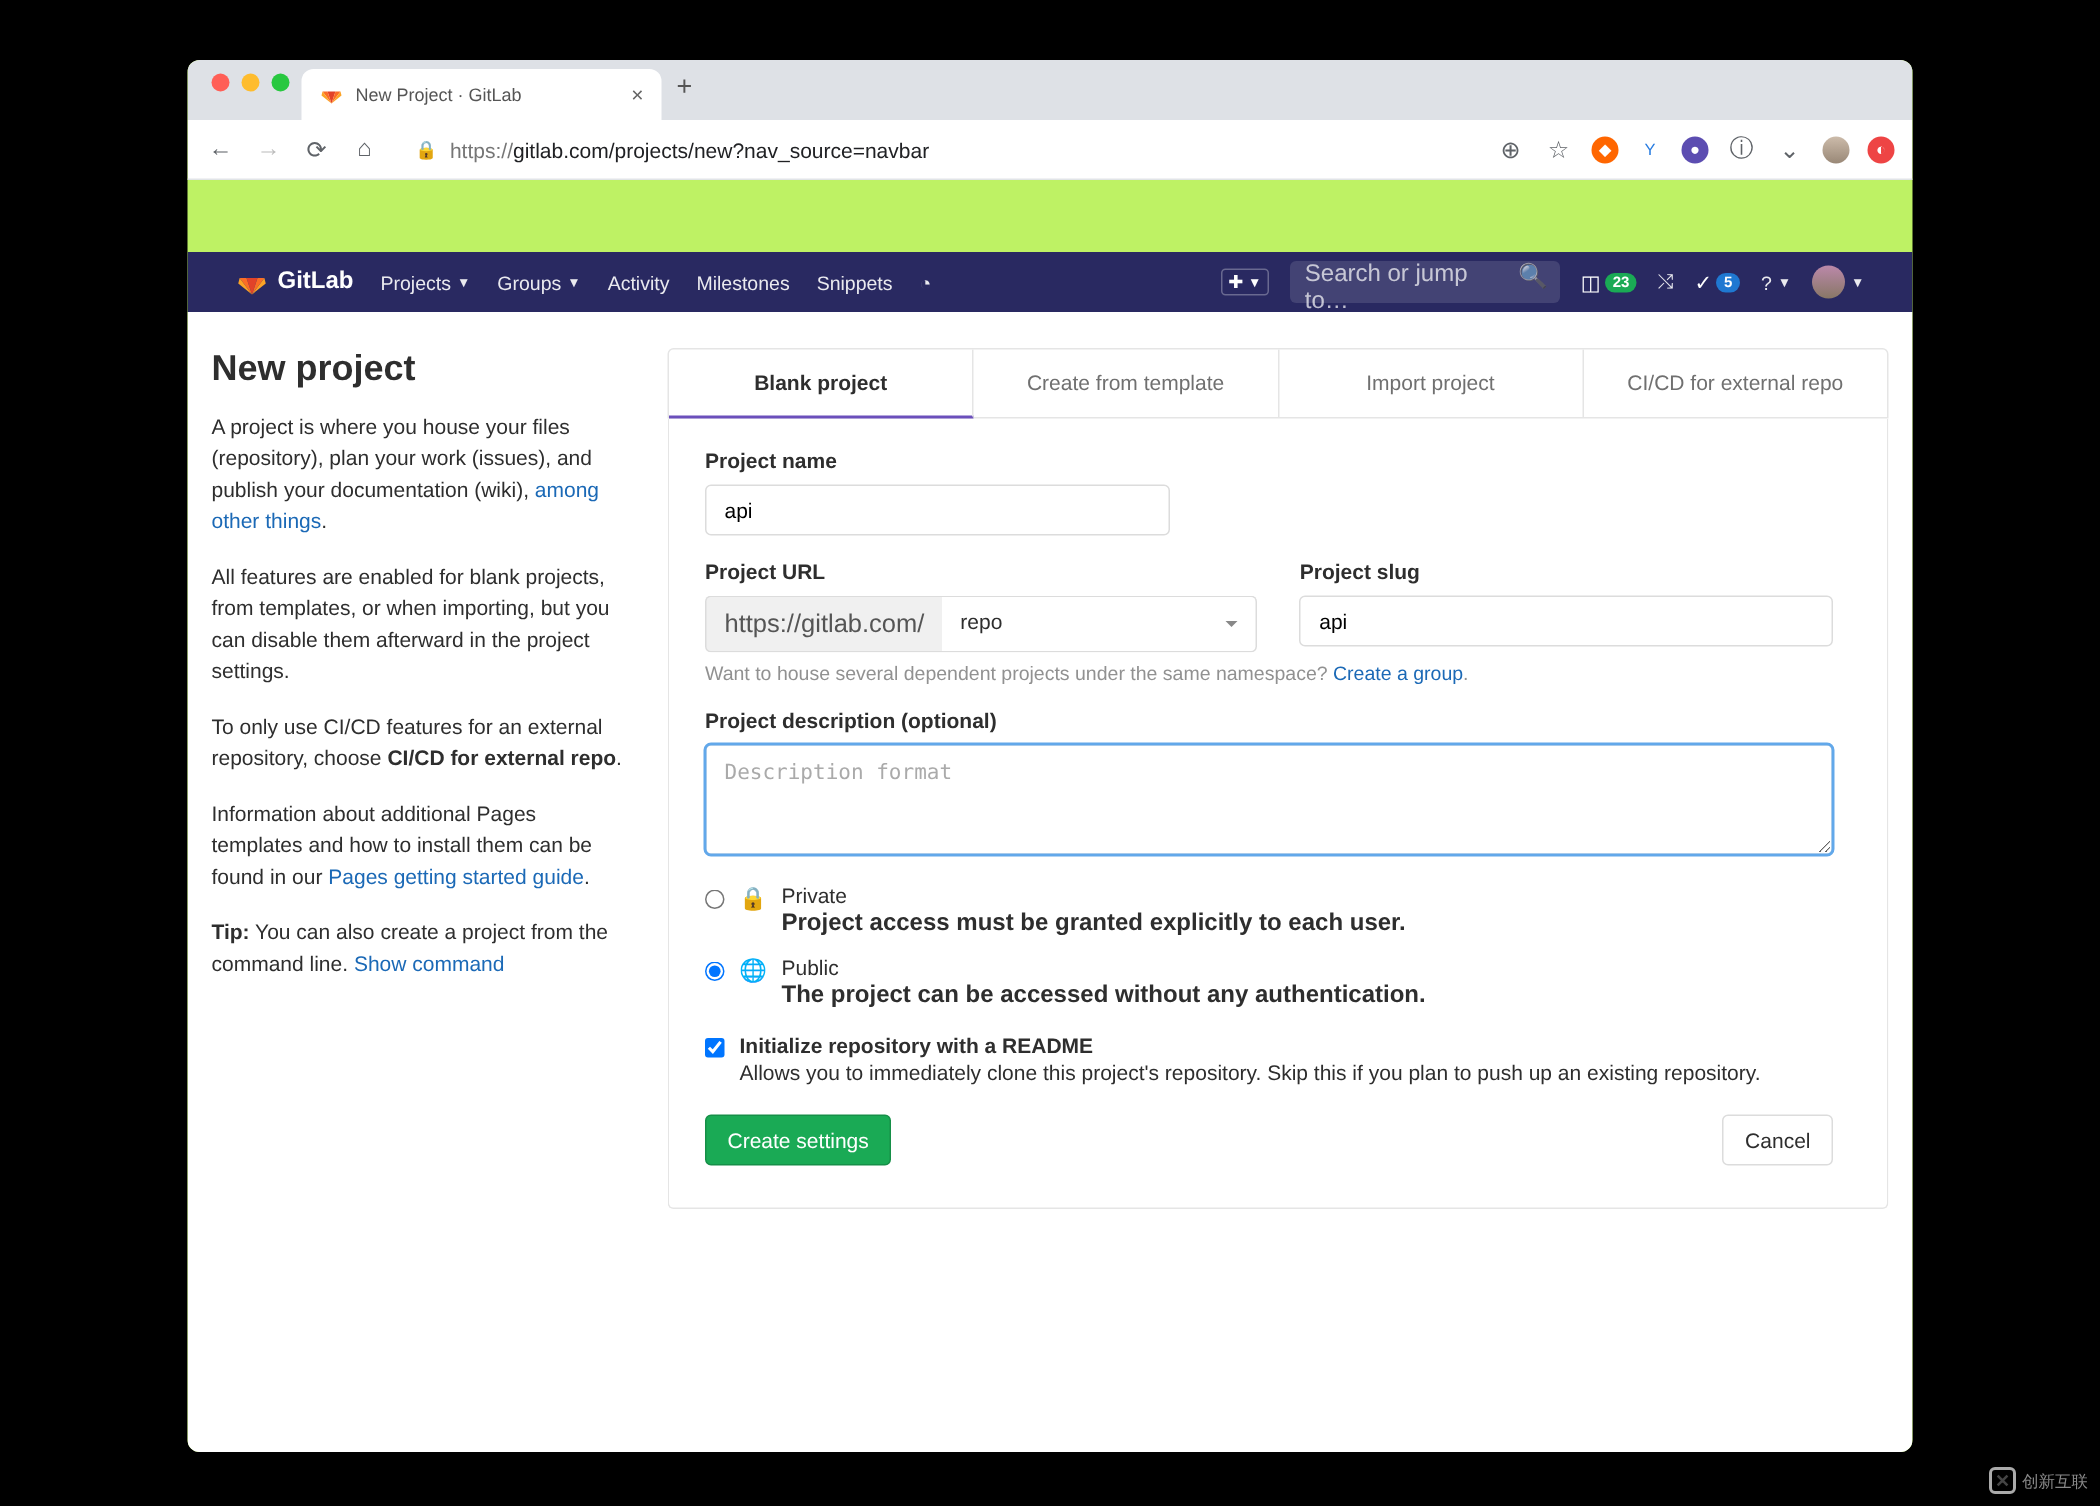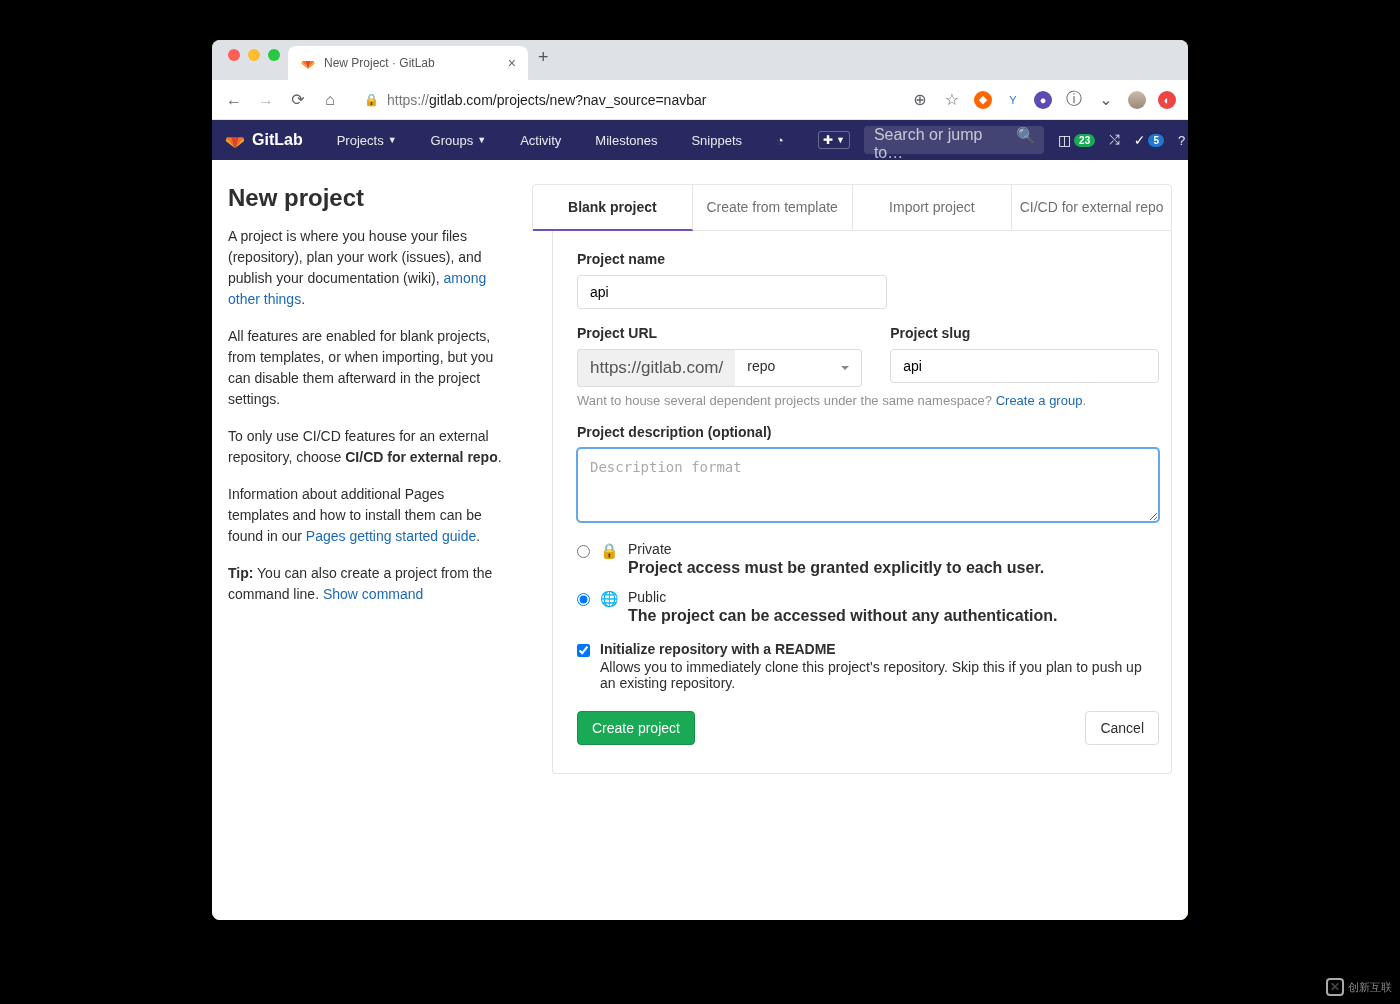--- a/index.html
+++ b/index.html
@@ -1,37 +1,37 @@
 <!DOCTYPE html>
 <html><head>
 <meta charset="utf-8">
 <style>
 * { box-sizing: border-box; margin: 0; padding: 0; }
 body { font-family: -apple-system, BlinkMacSystemFont, "Segoe UI", Helvetica, Arial, sans-serif; background: #000; font-size: 14px; color: #2e2e2e; }
 .outer { background: #000; padding: 40px; }
-.browser-window { background: #bef264; border-radius: 8px; overflow: hidden; box-shadow: 0 10px 40px rgba(0,0,0,0.5); width: 976px; margin: 0 auto; }
+.browser-window { background: #bef264; border-radius: 8px; overflow: hidden; box-shadow: 0 10px 40px rgba(0,0,0,0.5); width: 1150px; margin: 0 auto; }
 .chrome-tabs { background: #dee1e6; height: 40px; display: flex; align-items: flex-end; padding: 0 8px; }
 .traffic-lights { display: flex; gap: 8px; padding: 0 8px 10px 8px; align-self: center; }
 .traffic-lights span { width: 12px; height: 12px; border-radius: 50%; display: inline-block; }
 .red { background: #ff5f57; } .yellow { background: #febc2e; } .green { background: #28c840; }
 .tab { background: #fff; border-radius: 8px 8px 0 0; height: 34px; display: flex; align-items: center; padding: 0 12px; gap: 8px; min-width: 240px; font-size: 12px; color: #555; }
 .tab svg { width: 16px; height: 16px; }
 .tab-close { margin-left: auto; color: #666; cursor: pointer; font-size: 14px; }
 .new-tab { padding: 0 10px 6px 10px; font-size: 18px; color: #555; align-self: center; }
 .chrome-toolbar { background: #fff; height: 40px; display: flex; align-items: center; padding: 0 12px; gap: 12px; border-bottom: 1px solid #e1e4e8; }
 .nav-btn { color: #5f6368; font-size: 16px; cursor: pointer; width: 20px; text-align: center; }
 .nav-btn.disabled { color: #bdbdbd; }
 .url-bar { flex: 1; display: flex; align-items: center; gap: 8px; font-size: 14px; color: #5f6368; padding: 0 12px; }
 .url-bar .lock { font-size: 12px; }
 .url-text { color: #202124; }
 .url-prefix { color: #767676; }
 .ext-icons { display: flex; align-items: center; gap: 12px; }
 .ext-icon { width: 18px; height: 18px; border-radius: 50%; display: inline-flex; align-items: center; justify-content: center; font-size: 11px; color: #fff; }
 
-.gitlab-nav { background: #292961; height: 40px; display: flex; align-items: center; padding: 0 12px; gap: 34px; color: #fff; font-size: 14px; }
+.gitlab-nav { background: #292961; height: 40px; display: flex; align-items: center; padding: 0 32px; gap: 18px; color: #fff; font-size: 14px; margin-top: 48px; }
 .gitlab-logo { display: flex; align-items: center; gap: 6px; font-weight: 600; font-size: 16px; }
 .gitlab-logo svg { width: 22px; height: 22px; }
 .nav-item { color: rgba(255,255,255,0.9); cursor: pointer; display: flex; align-items: center; gap: 4px; font-size: 13px; }
 .caret { font-size: 9px; }
 .nav-right { margin-left: auto; display: flex; align-items: center; gap: 14px; }
 .search-box { background: rgba(255,255,255,0.12); border-radius: 4px; height: 28px; padding: 0 30px 0 10px; width: 180px; color: rgba(255,255,255,0.7); font-size: 16px; display: flex; align-items: flex-start; position: relative; }
 .search-icon-r { position: absolute; right: 8px; }
 .nav-badge { display: flex; align-items: center; gap: 3px; }
 .badge-count { background: #1aaa55; color: #fff; border-radius: 8px; padding: 1px 5px; font-size: 10px; font-weight: 600; }
 .badge-blue { background: #1f78d1; }
@@ -43,21 +43,21 @@
 .sidebar h1 { font-size: 24px; font-weight: 700; margin-bottom: 14px; }
 .sidebar p { font-size: 14px; line-height: 1.5; color: #2e2e2e; margin-bottom: 16px; }
 .sidebar a { color: #1b69b6; text-decoration: none; }
 .sidebar strong { font-weight: 700; }
 
 .main { flex: 1; }
 .tabs-row { display: flex; border: 1px solid #e5e5e5; border-radius: 4px 4px 0 0; }
 .tabs-row .tb { flex: 1; text-align: center; padding: 14px 0; font-size: 14px; color: #707070; cursor: pointer; border-right: 1px solid #e5e5e5; }
 .tabs-row .tb:last-child { border-right: none; }
 .tabs-row .tb.active { color: #2e2e2e; font-weight: 700; border-bottom: 2px solid #6b4fbb; margin-bottom: -1px; }
-.form-area { border: 1px solid #e5e5e5; border-top: none; padding: 20px 12px 28px 24px; border-radius: 0 0 4px 4px; margin-left: 20px; }
+.form-area { border: 1px solid #e5e5e5; border-top: none; padding: 20px 36px 28px 24px; border-radius: 0 0 4px 4px; }
 .form-group { margin-bottom: 16px; }
 .form-label { display: block; font-weight: 700; font-size: 14px; margin-bottom: 8px; color: #2e2e2e; }
 .text-input { border: 1px solid #dcdcdc; border-radius: 4px; padding: 8px 12px; font-size: 14px; width: 100%; background: #fff; }
 .text-input.narrow { width: 310px; }
 .row-split { display: flex; gap: 28px; }
 .col-url { flex: 0 0 49%; }
 .col-slug { flex: 1; }
 .input-group { display: flex; }
 .input-addon { background: #f0f0f0; border: 1px solid #dcdcdc; border-right: none; border-radius: 4px 0 0 4px; padding: 8px 12px; font-size: 17px; color: #555; }
 .select-ns { border: 1px solid #dcdcdc; border-left: none; border-radius: 0 4px 4px 0; padding: 8px 12px; font-size: 14px; flex: 1; position: relative; background: #fff; }
@@ -238,21 +238,21 @@
 
         <div class="check-row">
           <input type="checkbox" checked="" style="">
           <div class="check-body">
             <div class="t">Initialize repository with a README</div>
             <div class="d">Allows you to immediately clone this project's repository. Skip this if you plan to push up an existing repository.</div>
           </div>
         </div>
 
         <div class="form-actions">
-          <button class="btn btn-primary">Create project</button>
+          <button class="btn btn-primary">Create settings</button>
           <button class="btn btn-secondary">Cancel</button>
         </div>
 
       </div>
     </main>
   </div>
 
 </div>
 </div>
 

